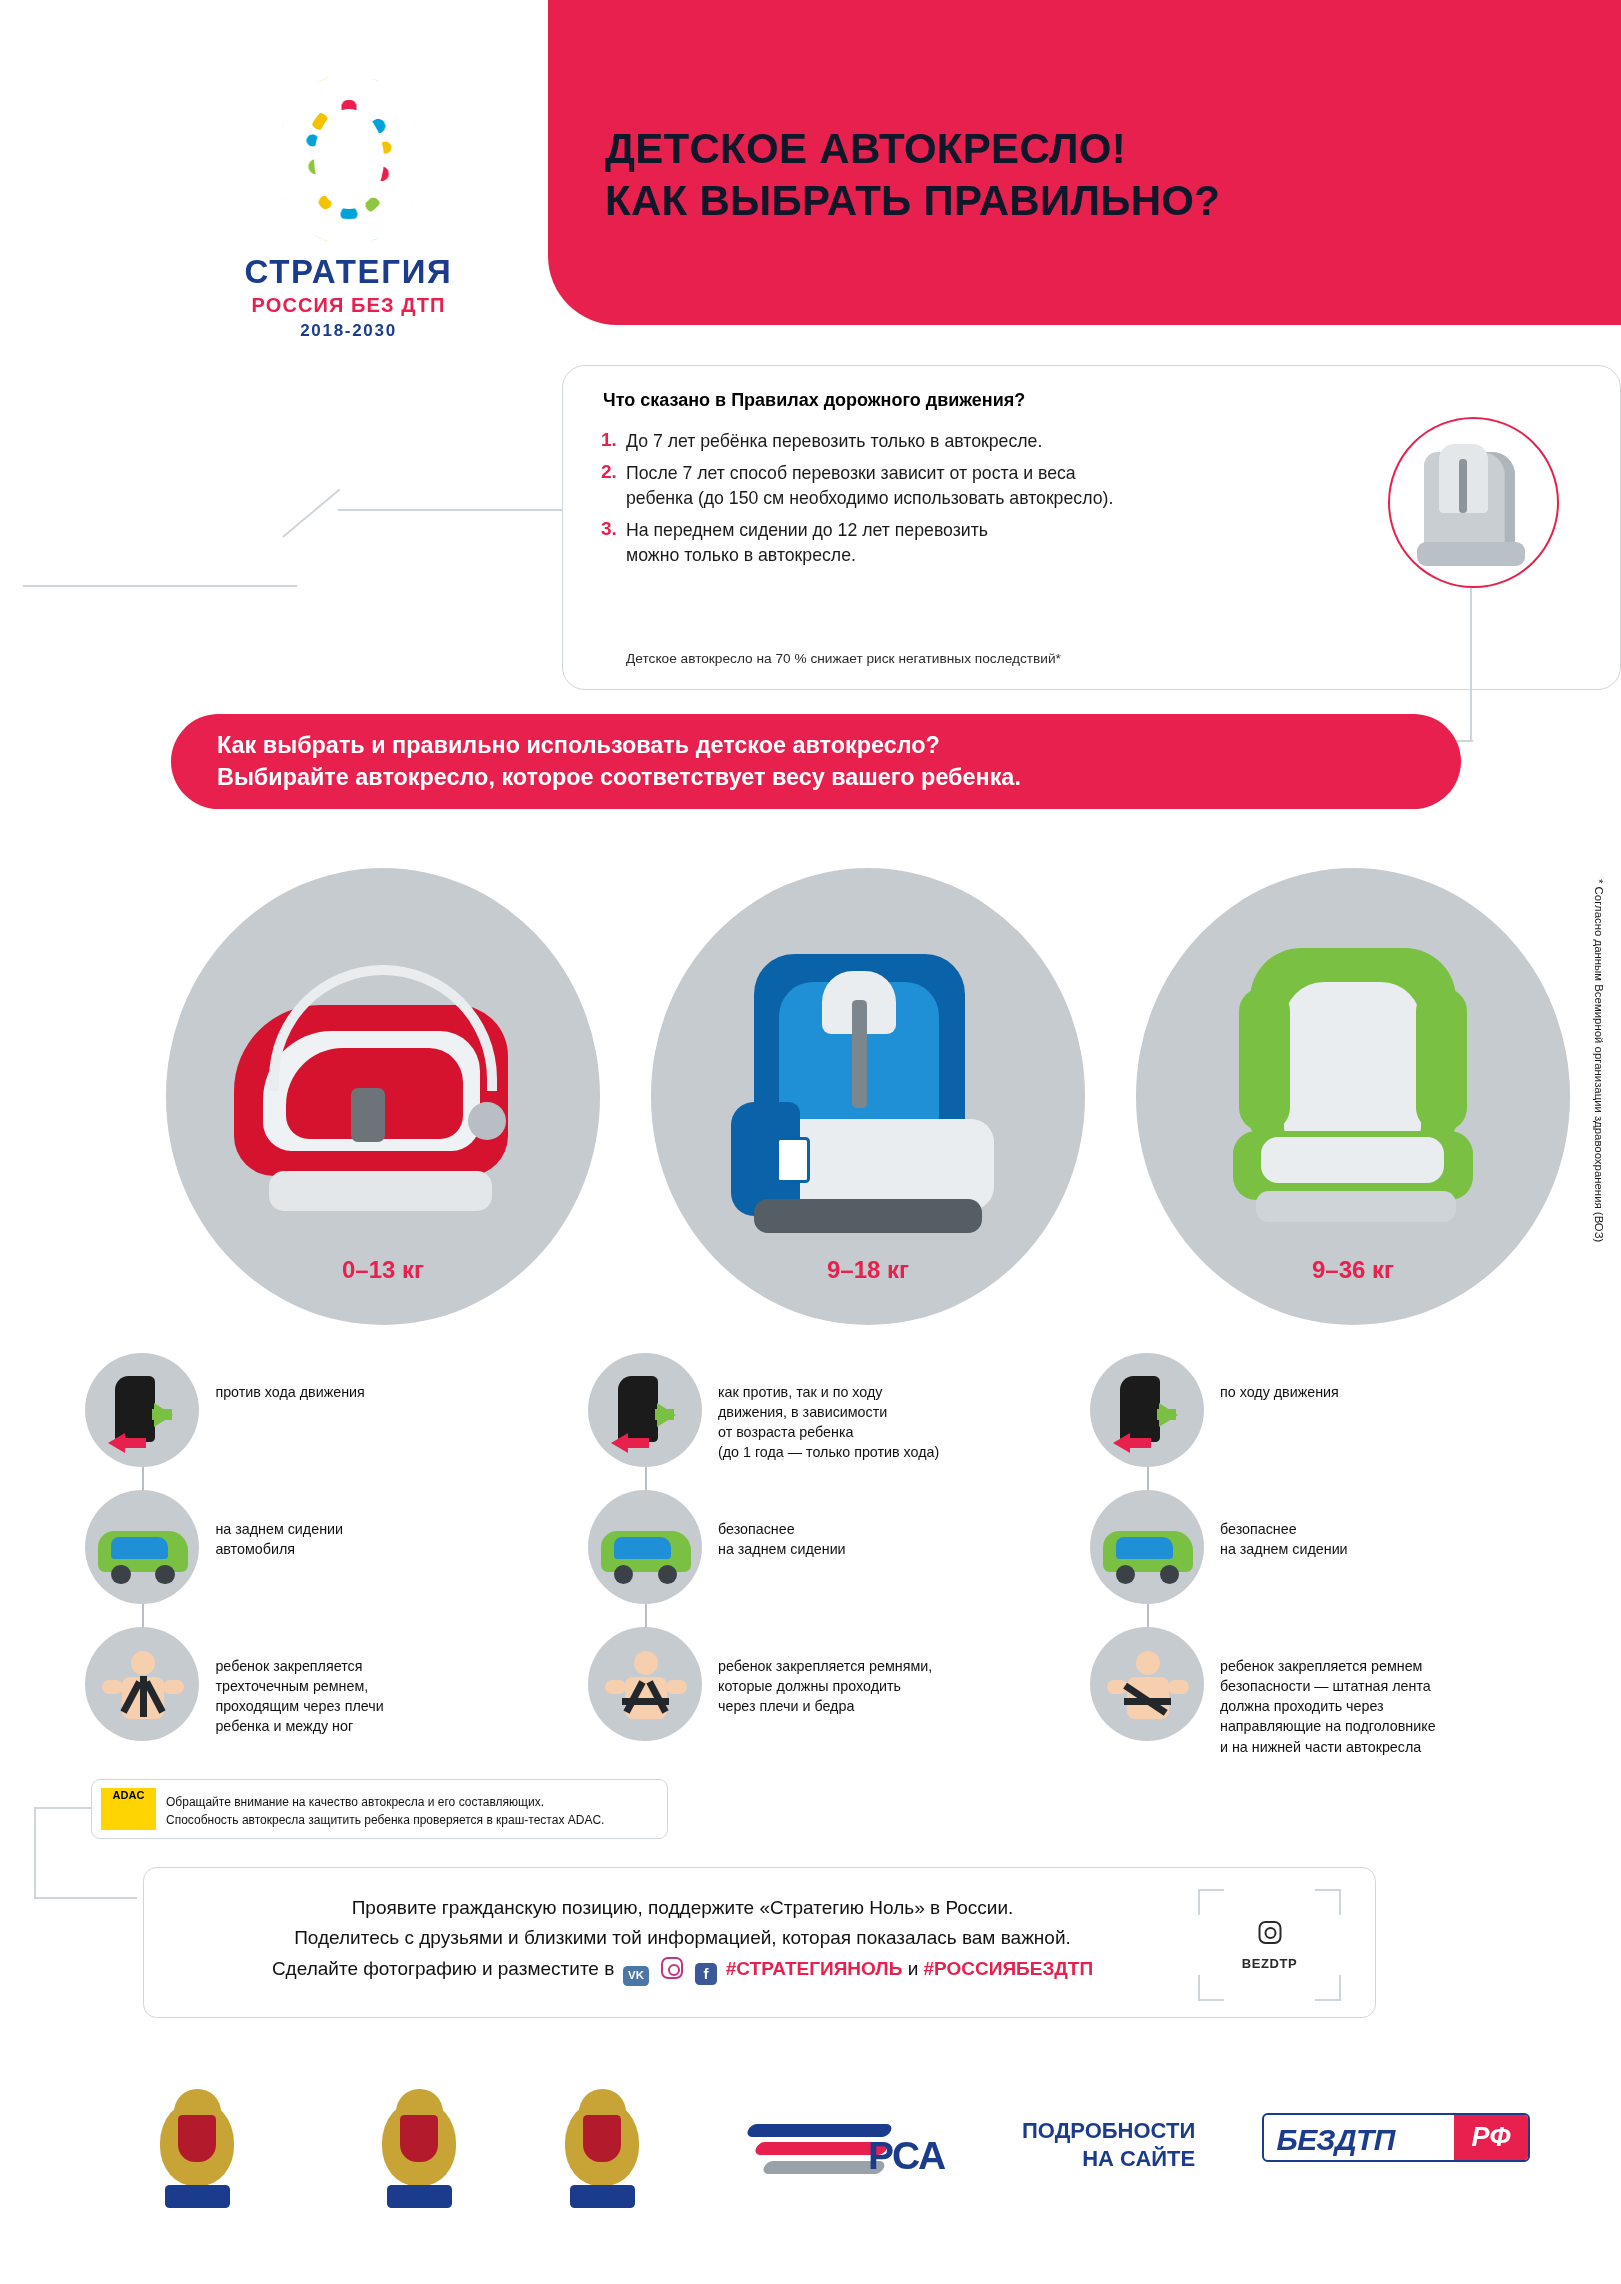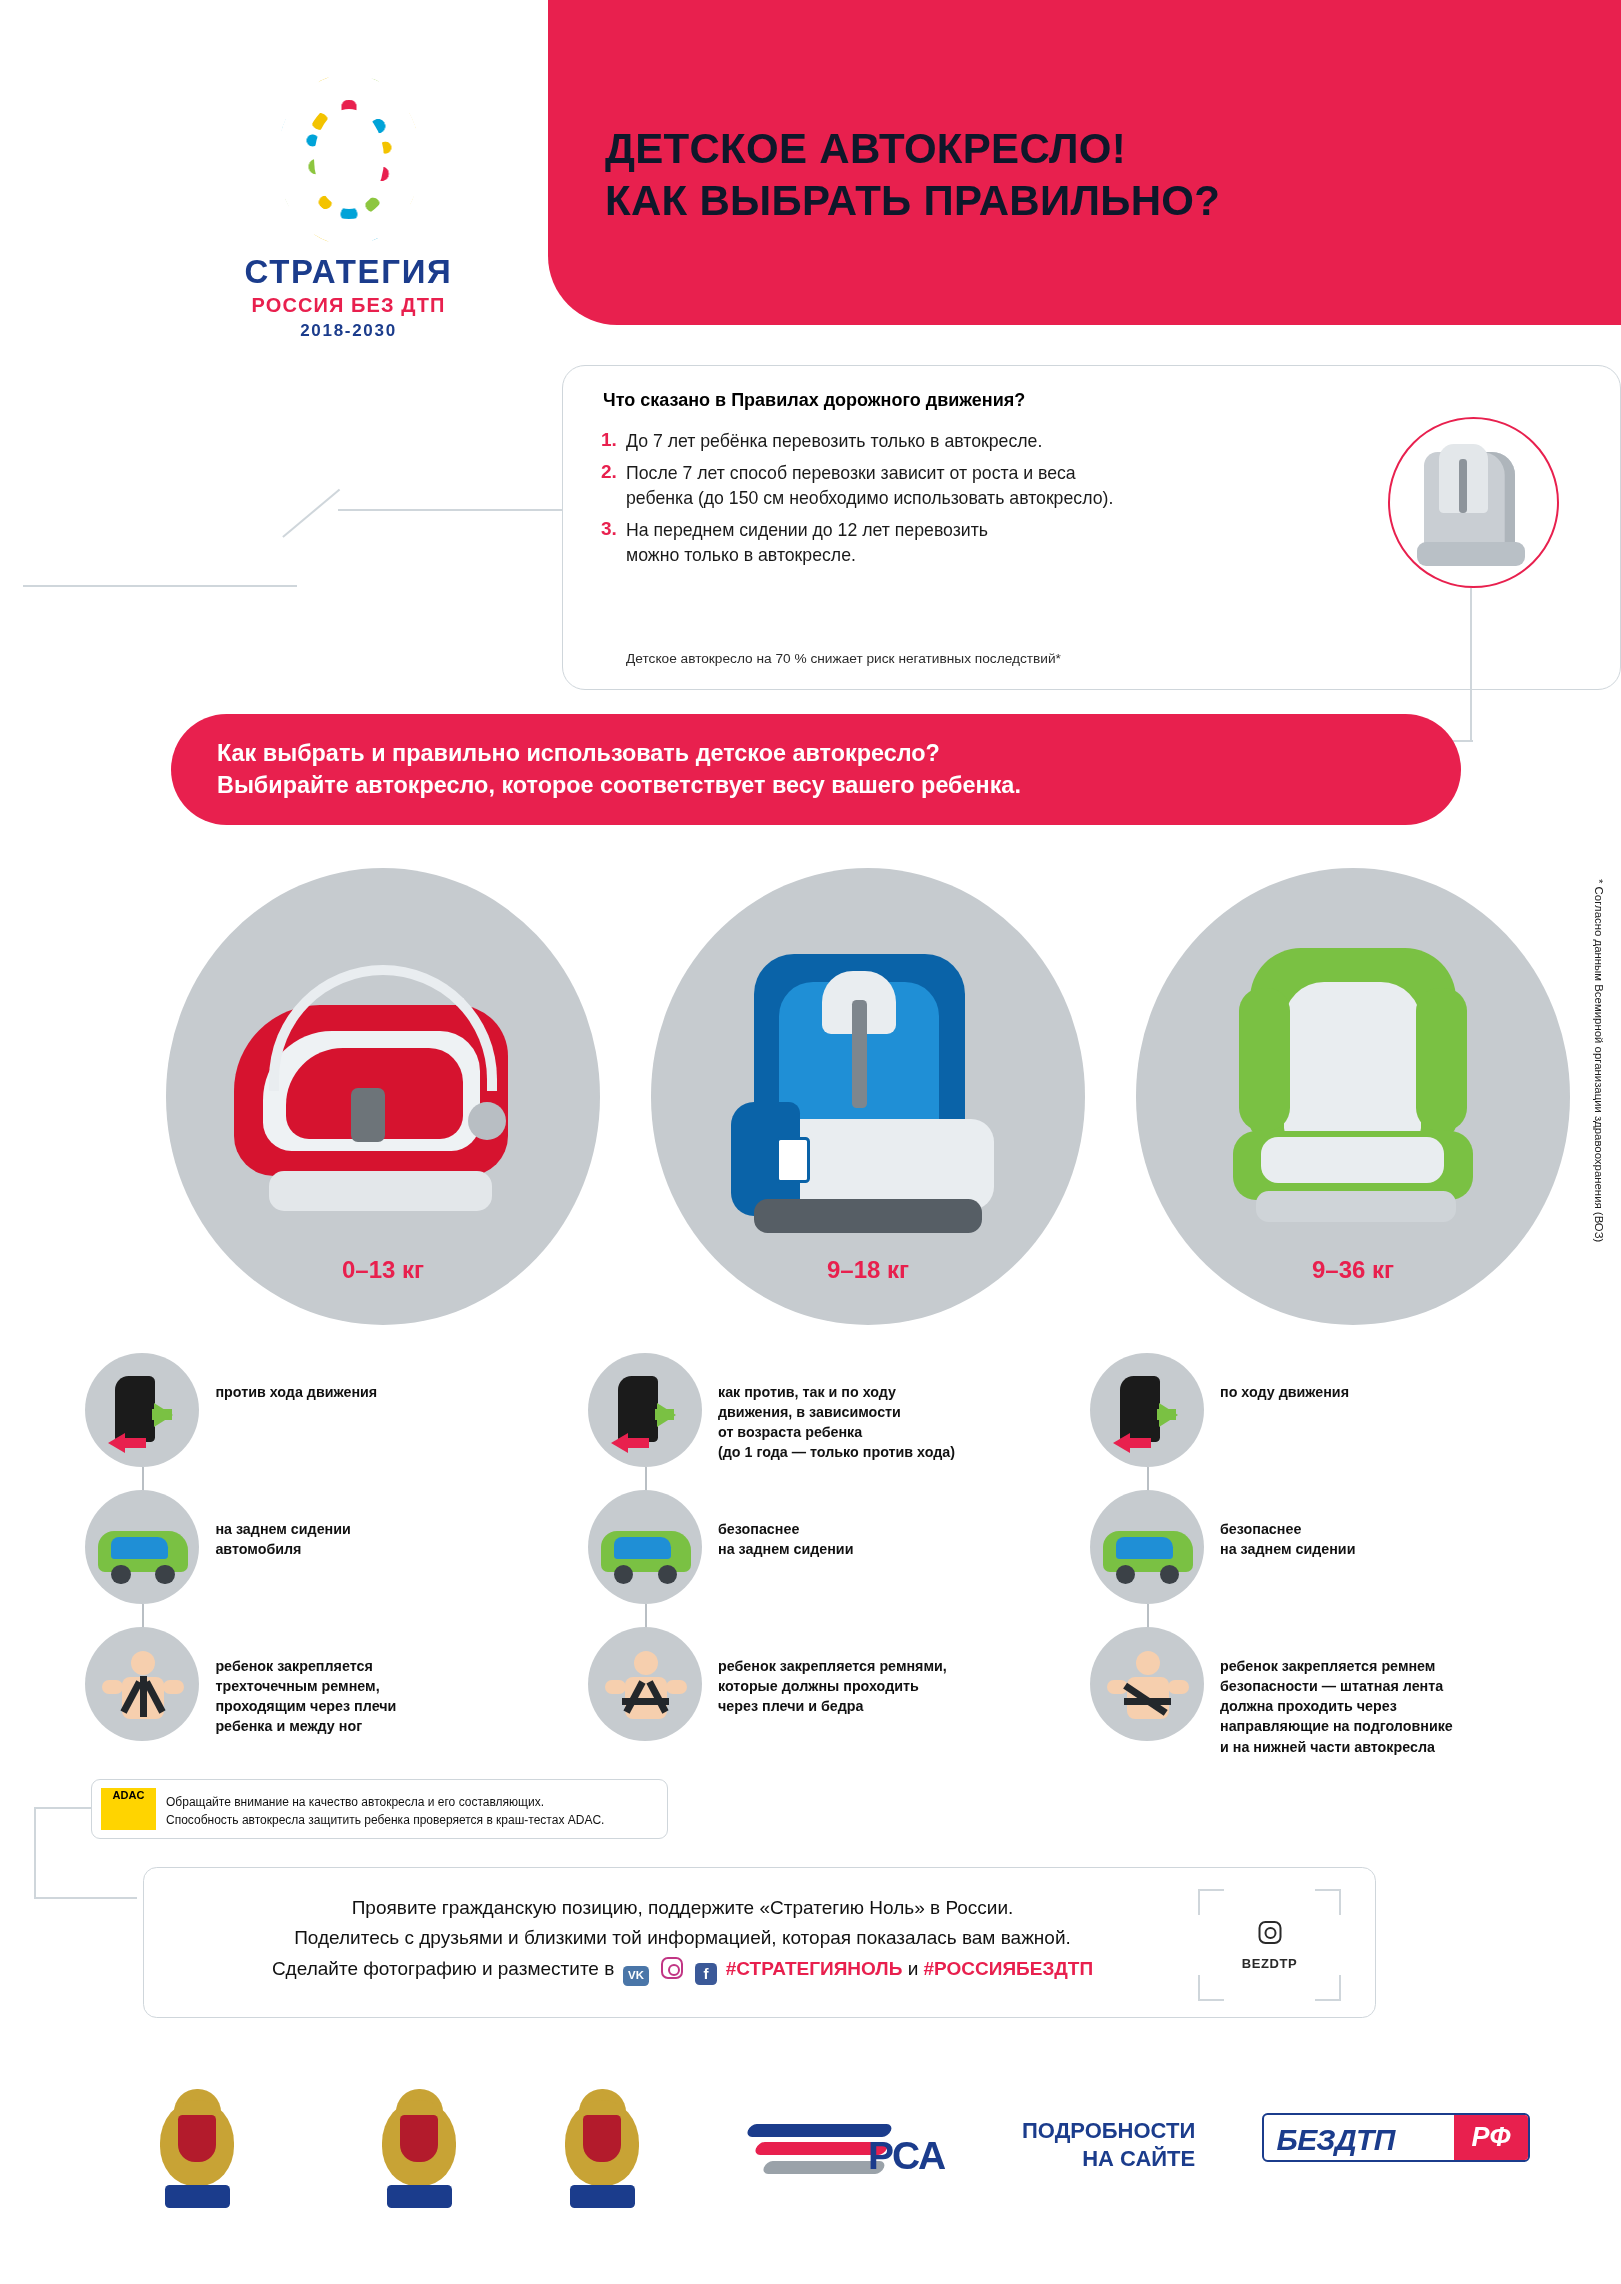--- a/index.html
+++ b/index.html
@@ -149,21 +149,21 @@
   .seat-badge .s-base{
     position:absolute; left:27px; top:123px; width:108px; height:24px; background:#b9c0c6; border-radius: 9px;
   }
 
   
   .conn-right { position:absolute; left: 1470px; top: 588px; width: 2.3px; height: 154px; background:#cfd6db; }
   .conn-right2 { position:absolute; left: 1313px; top: 740px; width: 160px; height: 2.3px; background:#cfd6db; }
 
   
   .pink-banner {
-    position:absolute; left: 171px; top: 714px; width: 1290px; height: 111px;
+    position:absolute; left: 171px; top: 714px; width: 1290px; height: 95px;
     background:#e8204e; border-radius: 56px;
     display:flex; align-items:center;
   }
   .pink-banner p {
     margin:0 0 0 46px; color:#fff; font-size: 23.4px; font-weight:bold; line-height: 1.33;
     white-space: pre-line;
   }
 
   
   .groups { position:absolute; left: 80px; top: 868px; width: 1473px; height: 463px; }
@@ -222,21 +222,21 @@
   .fcol.c1 { left: 11.4px; }
   .fcol.c2 { left: 514px; }
   .fcol.c3 { left: 1016px; }
   .frow { position:relative; height: 137px; }
   .fcircle {
     position:absolute; left:0; top: 0; width: 114px; height: 114px;
     background:#c6cbcf; border-radius:50%;
   }
   .ftext {
     position:absolute; left: 130px; top: 28.6px; right: 0;
-    font-size: 14.3px; line-height: 1.42; color:#111; white-space: pre-line; font-weight: bold;
+    font-size: 14.3px; line-height: 1.42; color:#111; white-space: pre-line;
   }
   .connect-v { position:absolute; left: 57px; top: 114px; width: 1.7px; height: 24px; background:#b9bfc4; }
 
   
   .mini { position:absolute; left:0; top:0; width:114px; height:114px; }
   .seat-mini { position:absolute; left: 30px; top: 23px; width: 40px; height: 66px; background:#1b1b1b; border-radius: 13.7px 5.7px 4.6px 4.6px; }
   .arrow-g { position:absolute; left: 69px; top: 50px; width: 0; height: 0; border-top: 12.6px solid transparent; border-bottom: 12.6px solid transparent; border-left: 19.4px solid #7ac143; }
   .arrow-gl { position:absolute; left: 67px; top: 56px; width: 19.4px; height: 11.4px; background:#7ac143; }
   .arrow-r { position:absolute; left: 23px; top: 80px; width: 0; height:0; border-top: 10.3px solid transparent; border-bottom: 10.3px solid transparent; border-right: 17px solid #e8204e; }
   .arrow-rl { position:absolute; left: 38px; top: 85px; width: 23px; height: 10.3px; background:#e8204e; }

